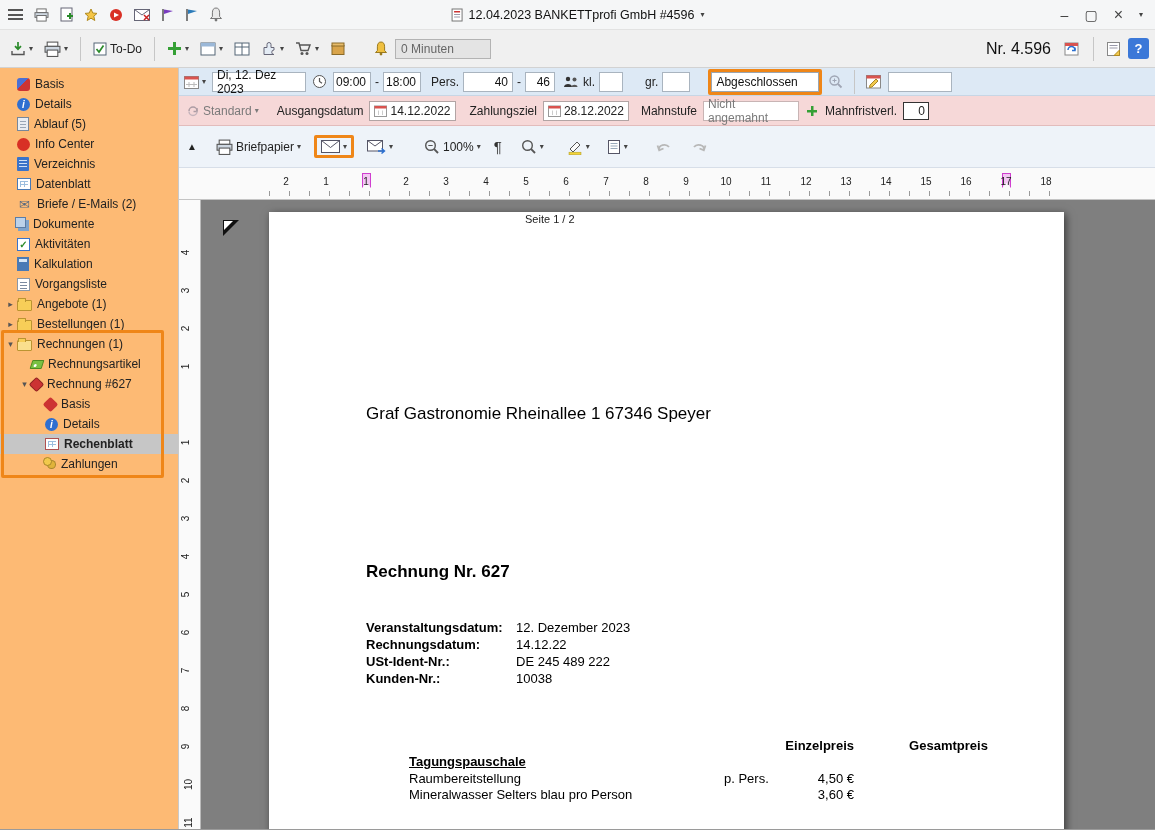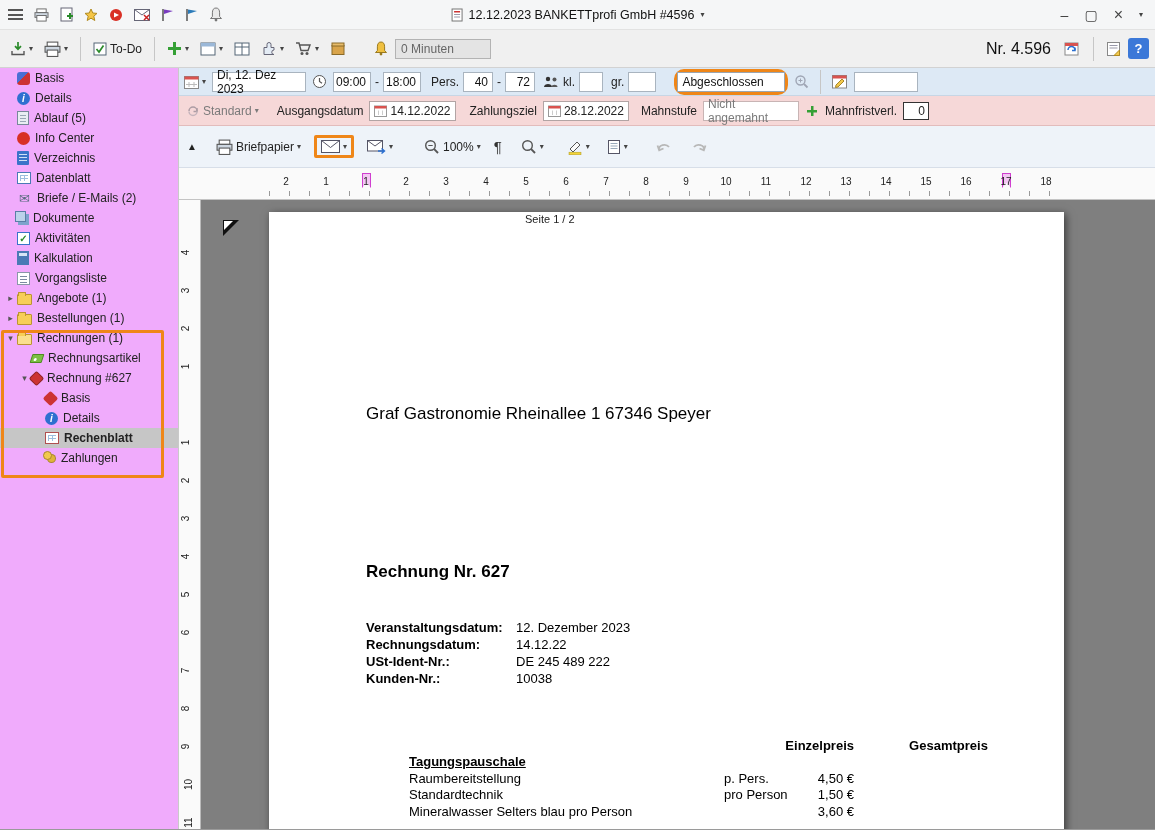--- a/index.html
+++ b/index.html
@@ -27,22 +27,22 @@
   .tbtn { display:flex; align-items:center; gap:3px; padding:3px 4px; border-radius:3px; }
   .vsep { width:1px; height:24px; background:#c6c6c6; margin:0 5px; flex:none; }
   .minutes-field { width:96px; height:20px; background:#e4e4e4; border:1px solid #b3b3b3;
                    color:#666; display:flex; align-items:center; padding:0 5px; }
   .help-btn { width:21px; height:21px; background:#3b78d8; color:#fff; border-radius:3px;
               display:flex; align-items:center; justify-content:center; font-weight:bold; font-size:13px; }
   .nr-label { font-size:16px; color:#111; margin-left:auto; padding-right:6px; }
 
   
   .appbody { display:flex; height:761px; }
-  .sidebar { width:179px; background:#f0abfc; border-right:1px solid #c9c9c9;
-             position:relative; flex:none; }
+  .sidebar { width:179px; background:#fdba74; border-right:1px solid #c9c9c9;
+             padding-top:6px; position:relative; flex:none; }
   .content { flex:1; display:flex; flex-direction:column; min-width:0; }
 
   
   .sb-item { height:20px; display:flex; align-items:center; padding-left:4px; white-space:nowrap; }
   .sb-item.ind1 { padding-left:18px; }
   .sb-item.ind2 { padding-left:32px; }
   .sb-item.selected { background:#c6c6c6; font-weight:bold; }
   .sb-arrow { width:13px; flex:none; font-size:9px; color:#555; text-align:center; }
   .sb-label { margin-left:5px; }
   .sb-highlight { position:absolute; left:1px; top:262px; width:163px; height:148px;
@@ -88,21 +88,21 @@
                     background:#fff; border-radius:50%; }
   .ico-coins { width:9px; height:9px; background:#f2c94c; border:1px solid #a8862a; border-radius:50%;
                box-shadow:4px 3px 0 -1px #e0b33a, 4px 3px 0 0 #a8862a; margin:-3px 4px 3px -2px; }
 
   
   .row-event { height:28px; background:#dde9f5; border-bottom:1px solid #c7d6e5;
                display:flex; align-items:center; padding:0 3px; gap:4px; }
   .inp { background:#fff; border:1px solid #a9b4bf; height:20px; display:flex;
          align-items:center; padding:0 4px; font-size:12px; color:#111; }
   .inp.num { justify-content:flex-end; }
-  .status-wrap { border:3px solid #ef8618; border-radius:10px; margin-left:14px; }
+  .status-wrap { border:3px solid #ef8618; border-radius:2px; margin-left:14px; }
   .status-wrap .inp { border-color:#9aa5b1; width:108px; }
 
   
   .row-pay { height:30px; background:#f6d8d8; border-bottom:1px solid #e2bcbc;
              display:flex; align-items:center; padding:0 5px; gap:6px; }
   .muted { color:#7a7a7a; }
   .date-inp { background:#fff; border:1px solid #b2a4a4; height:20px; display:flex;
               align-items:center; gap:3px; padding:0 4px; }
   .mahnfrist-inp { width:26px; height:18px; background:#fff; border:1px solid #333;
                    display:flex; align-items:center; justify-content:flex-end; padding:0 3px; }
@@ -211,21 +211,21 @@
   </div>
   <div class="tb-center">
     <span>
       <svg width="12" height="14">
           <rect x="1" y="1" width="10" height="12" fill="#fff" stroke="#777"></rect>
           <rect x="3" y="3" width="6" height="1.5" fill="#c33"></rect>
           <rect x="3" y="6" width="6" height="1" fill="#99a"></rect>
           <rect x="3" y="8.5" width="6" height="1" fill="#99a"></rect>
         </svg>
     </span>
-    <span>12.12.2023 BANKETTprofi GmbH #4596</span>
+    <span>12.04.2023 BANKETTprofi GmbH #4596</span>
     <span class="caret">▾</span>
   </div>
   <div class="tb-right">
     <span class="winbtn">–</span>
     <span class="winbtn">▢</span>
     <span class="winbtn" style="font-size:16px;">×</span>
     <span class="caret">▾</span>
   </div>
 </div>
 
@@ -450,34 +450,34 @@
       <span class="tbtn" style="padding:2px;">
         <svg width="15" height="15">
             <circle cx="7.5" cy="7.5" r="6" fill="#fff" stroke="#555"></circle>
             <path d="M7.5,4 L7.5,7.5 L10,9.2" stroke="#555" fill="none" stroke-width="1.2"></path>
           </svg>
       </span>
       <span class="inp num" style="width:38px;">09:00</span>
       <span>-</span>
       <span class="inp num" style="width:38px;">18:00</span>
       <span style="margin-left:6px;">Pers.</span>
-      <span class="inp num" style="width:30px;">40</span>
+      <span class="inp num" style="width:50px;">40</span>
       <span>-</span>
-      <span class="inp num" style="width:30px;">72</span>
+      <span class="inp num" style="width:30px;">46</span>
       <span style="margin-left:4px;">
         <svg width="16" height="12">
             <circle cx="5" cy="3" r="2.2" fill="#333"></circle>
             <path d="M1,11 C1,7 9,7 9,11 Z" fill="#333"></path>
             <circle cx="11.5" cy="3.5" r="2" fill="#555"></circle>
             <path d="M8.5,11 C8.5,8 14.5,8 14.5,11 Z" fill="#555"></path>
           </svg>
       </span>
       <span>kl.</span>
       <span class="inp num" style="width:24px;"></span>
-      <span style="margin-left:4px;">gr.</span>
+      <span style="margin-left:18px;">gr.</span>
       <span class="inp num" style="width:28px;"></span>
       <span class="status-wrap">
         <span class="inp">Abgeschlossen</span>
       </span>
       <span class="tbtn" style="padding:2px;">
         <svg width="15" height="15" class="gray-glyph">
             <circle cx="6.5" cy="6.5" r="4.5" fill="none" stroke="#556" stroke-width="1.4"></circle>
             <line x1="4.5" y1="6.5" x2="8.5" y2="6.5" stroke="#556"></line>
             <line x1="6.5" y1="4.5" x2="6.5" y2="8.5" stroke="#556"></line>
             <line x1="10" y1="10" x2="13.5" y2="13.5" stroke="#556" stroke-width="1.8"></line>
@@ -680,21 +680,20 @@
             </div>
           </div>
         <div class="price-headers">
           <span class="col-einzel">Einzelpreis</span>
           <span class="col-gesamt">Gesamtpreis</span>
         </div>
         <div class="order">
           <div class="order-line sec">Tagungspauschale</div>
           <div>
               <div class="order-line"><span>Raumbereitstellung</span><span class="ol-unit">p. Pers.</span><span class="ol-price">4,50 €</span></div>
-              <div class="order-line"><span>Standardtechnik</span><span class="ol-unit">pro Person</span><span class="ol-price">1,50 €</span></div>
               <div class="order-line"><span>Mineralwasser Selters blau pro Person</span><span class="ol-unit"></span><span class="ol-price">3,60 €</span></div>
             </div>
         </div>
       </div>
     </div>
 
   </div>
 </div>
 
 </body></html>

